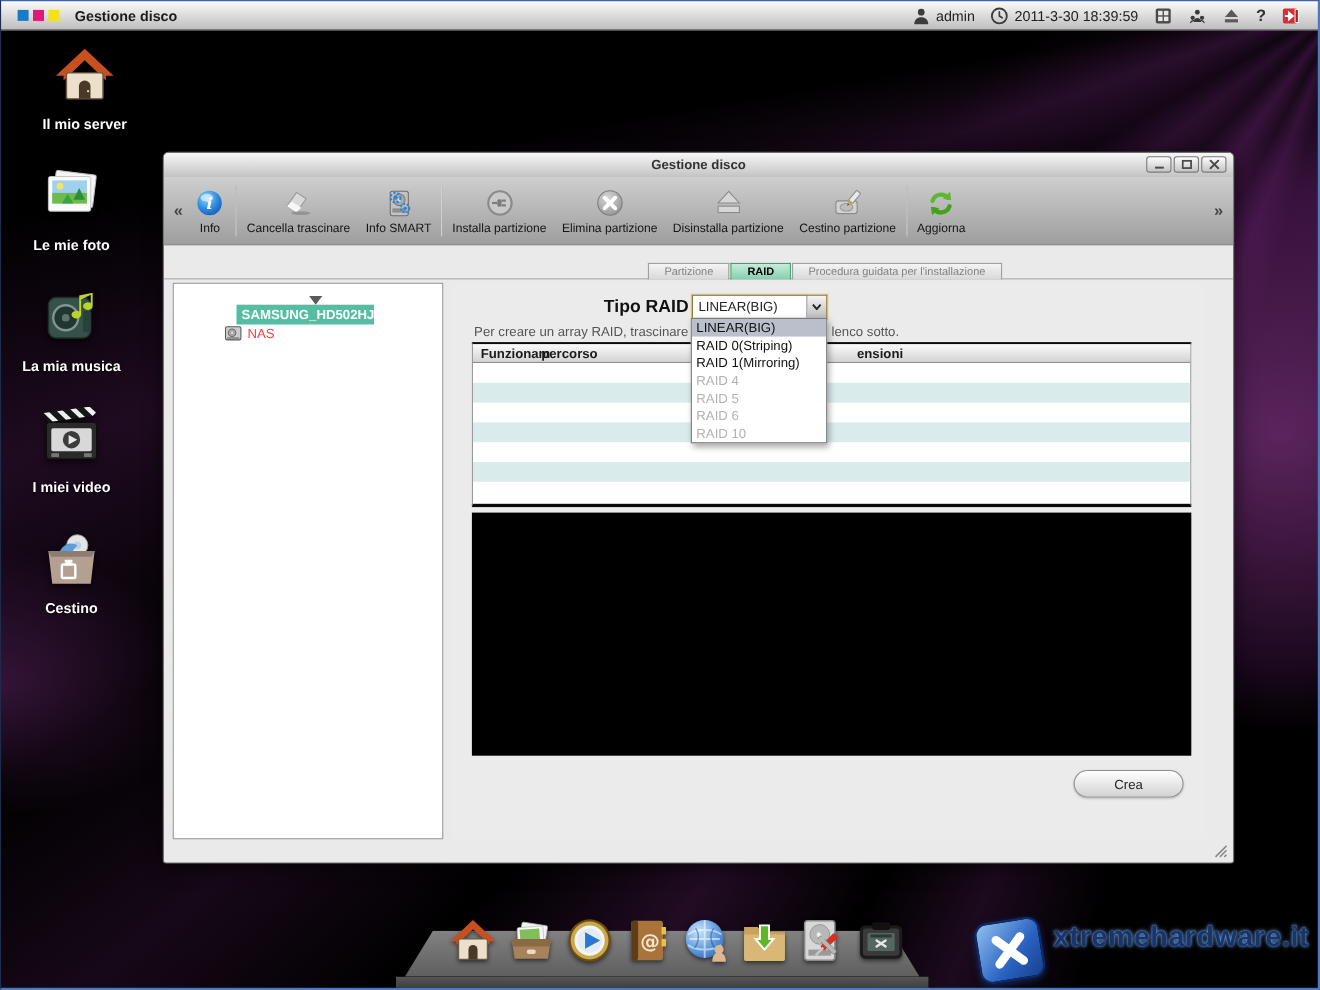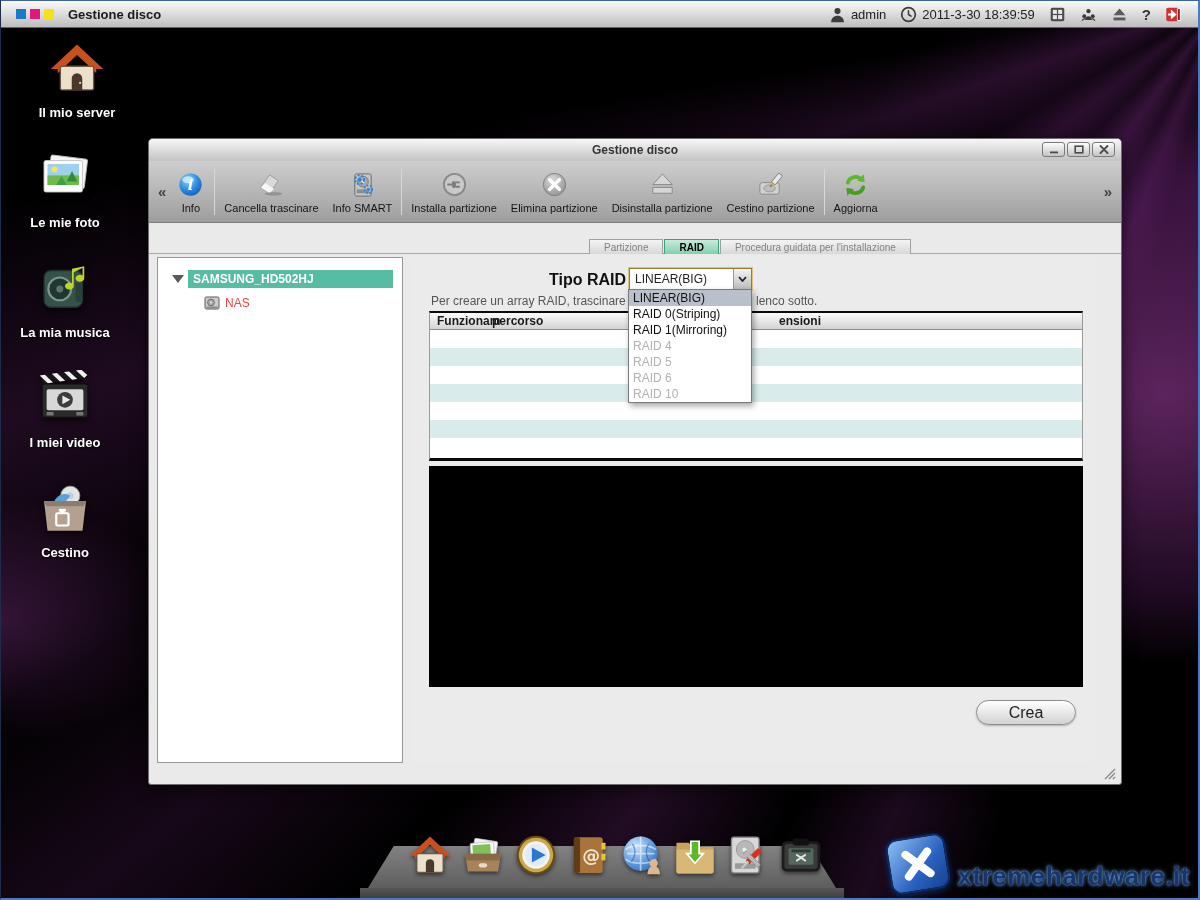--- a/index.html
+++ b/index.html
@@ -60,21 +60,21 @@
   .tabrow .underline { position:absolute; left:0; bottom:0; width:100%; height:1px; background:#a8a8a8; }
   .tabs { position:absolute; left:440px; bottom:0; display:flex; }
   .tab { height:15px; padding:0 14px; display:flex; align-items:center;
     border:1px solid #a0a0a0; border-bottom:none; background:linear-gradient(#f4f4f4,#d8d8d8);
     font-size:10px; color:#828282; cursor:pointer; margin-right:1px; }
   .tab.active { background:linear-gradient(#c6ecda,#83cfae); border-color:#3f9e7c; color:#000; font-weight:bold; }
 
   
   .treepanel { position:absolute; left:8px; top:118px; width:246px; height:506px;
     background:#fff; border:1px solid #979797; }
-  .treeroot { position:relative; margin-top:11px; height:19px; display:flex; align-items:center; cursor:pointer; }
+  .treeroot { position:relative; margin-top:11px; height:19px; display:flex; align-items:center; cursor:pointer;flex-direction:column; }
   .expander { width:0; height:0; border-left:6px solid transparent; border-right:6px solid transparent;
     border-top:8px solid #5a5a5a; margin-left:14px; }
   .rootsel { margin-left:4px; flex:1; margin-right:9px; background:#56bda3; color:#fff;
     font-size:12px; font-weight:bold; padding:2px 0 2px 5px; }
   .treechild { display:flex; align-items:center; gap:5px; margin:8px 0 0 46px; font-size:12px; color:#ef4444; cursor:pointer; }
   .treechild svg { width:16px; height:14px; }
 
   .rightpanel { position:absolute; left:262px; top:118px; width:684px; height:506px; background:#ebebeb; }
 
   .raidrow { position:absolute; left:0; top:11px; width:100%; height:22px; }
@@ -96,42 +96,42 @@
     border-bottom:1px solid #8e8e8e; font-size:12px; font-weight:bold; color:#1a1a1a; }
   .thead span { position:absolute; top:1px; }
   .th0 { left:7px; } .th1 { left:62px; } .th2 { left:349px; }
   .trow { height:18px; }
   .trow.alt { background:#d9eceb; }
 
   .blackarea { position:absolute; left:18px; top:209px; width:654px; height:221px; background:#000; }
 
   .creabtn { position:absolute; left:565px; top:443px; width:100px; height:25px;
     border:1px solid #8e8e8e; border-radius:13px; background:linear-gradient(#ffffff,#d2d2d2);
-    font-size:16px; color:#222; display:flex; align-items:center; justify-content:center; cursor:pointer;
+    font-size:12px; color:#222; display:flex; align-items:center; justify-content:center; cursor:pointer;
     box-shadow:0 1px 2px rgba(0,0,0,.25); }
 
   .grip { position:absolute; right:5px; bottom:4px; width:14px; height:14px; cursor:nwse-resize; }
 
   
   .ddlist { position:absolute; left:628px; top:289px; width:124px; z-index:30;
     background:#fff; border:1px solid #7a7a7a; box-shadow:2px 3px 6px rgba(0,0,0,.35); }
   .ddopt { height:16px; line-height:16px; font-size:12px; padding-left:4px; color:#111; cursor:pointer; white-space:nowrap; }
   .ddopt.hl { background:#b9c0cc; }
   .ddopt.dis { color:#b2b2b2; cursor:default; }
 
   
   .dock { position:absolute; left:0; bottom:0; width:100%; height:70px; z-index:10; }
   .platform { position:absolute; left:368px; bottom:12px; width:468px; height:42px;
     background:linear-gradient(#828282,#5e5e5e); clip-path:polygon(5.5% 0,94.5% 0,100% 100%,0 100%); }
   .platbase { position:absolute; left:360px; bottom:2px; width:484px; height:10px; background:linear-gradient(#565656,#3f3f3f); }
   .dockicon { position:absolute; bottom:23px; width:44px; height:44px; cursor:pointer; }
   .dockicon svg { width:44px; height:44px; display:block; filter:drop-shadow(0 2px 2px rgba(0,0,0,.55)); }
 
   
-  .watermark { position:absolute; right:10px; bottom:8px; display:flex; align-items:flex-end; gap:10px; z-index:5; }
+  .watermark { position:absolute; right:10px; bottom:8px; display:flex; align-items:flex-start; gap:10px; z-index:5; }
   .wm-badge { width:60px; height:56px; border-radius:12px; transform:rotate(-9deg);
     background:linear-gradient(135deg,#8fc0f2,#2a62c0 60%,#16408e); border:2px solid #0d2c66;
     display:flex; align-items:center; justify-content:center; box-shadow:0 2px 6px rgba(20,60,140,.6); }
   .wm-badge svg { width:34px; height:34px; }
   .wm-text { font-size:26px; font-weight:bold; letter-spacing:.5px; color:#16356b;
     text-shadow:0 0 4px #7fb0f5, 0 1px 0 #0a1f4a, 0 0 1px #9cc2ff; }
 </style>
 </head>
 <body>
 

